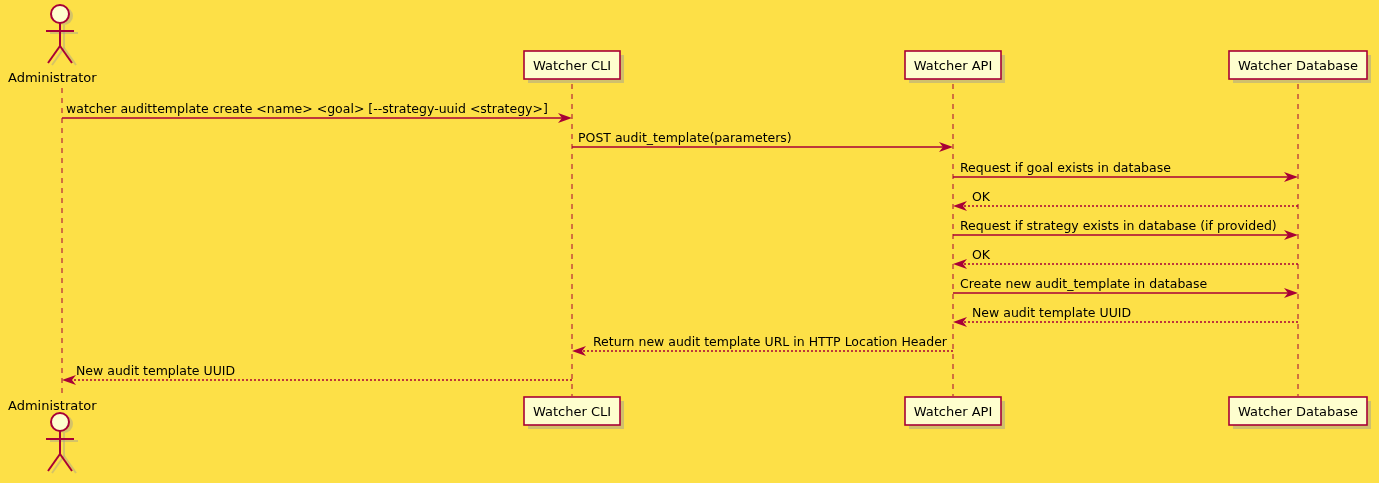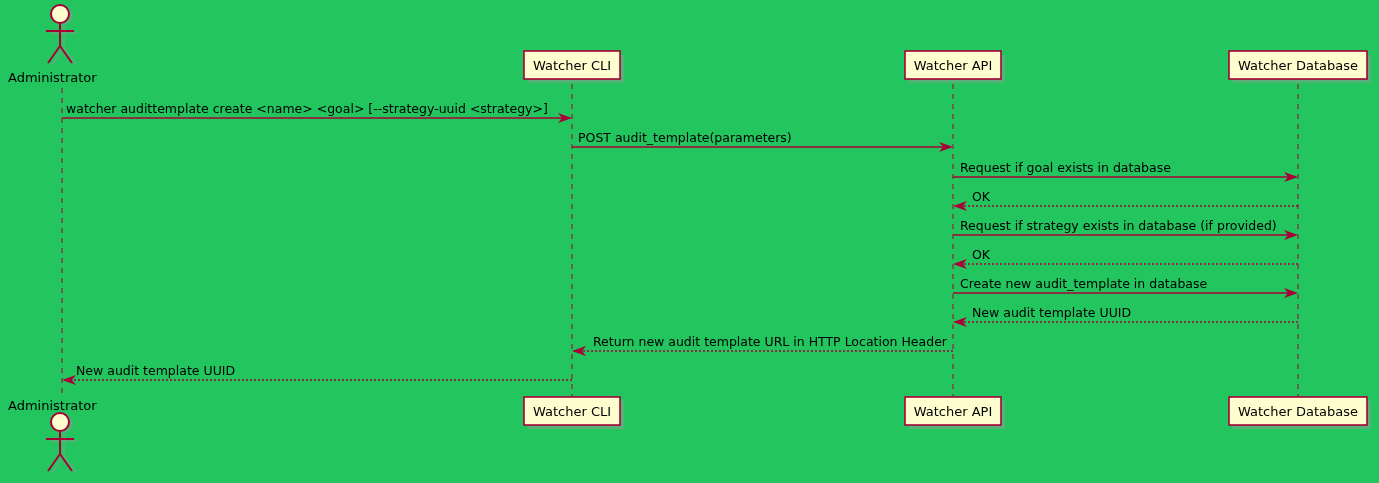--- a/index.html
+++ b/index.html
@@ -8,21 +8,21 @@
     padding: 0;
     background: #FFFFFF;
   }
   body {
     font-family: "DejaVu Sans", sans-serif;
   }
   #diagram-root {
     position: relative;
     width: 1379px;
     height: 483px;
-    background: #22c55e;
+    background: #fde047;
     overflow: hidden;
   }
   svg.layer {
     position: absolute;
     left: 0;
     top: 0;
     width: 1379px;
     height: 483px;
   }
   .lifeline {

